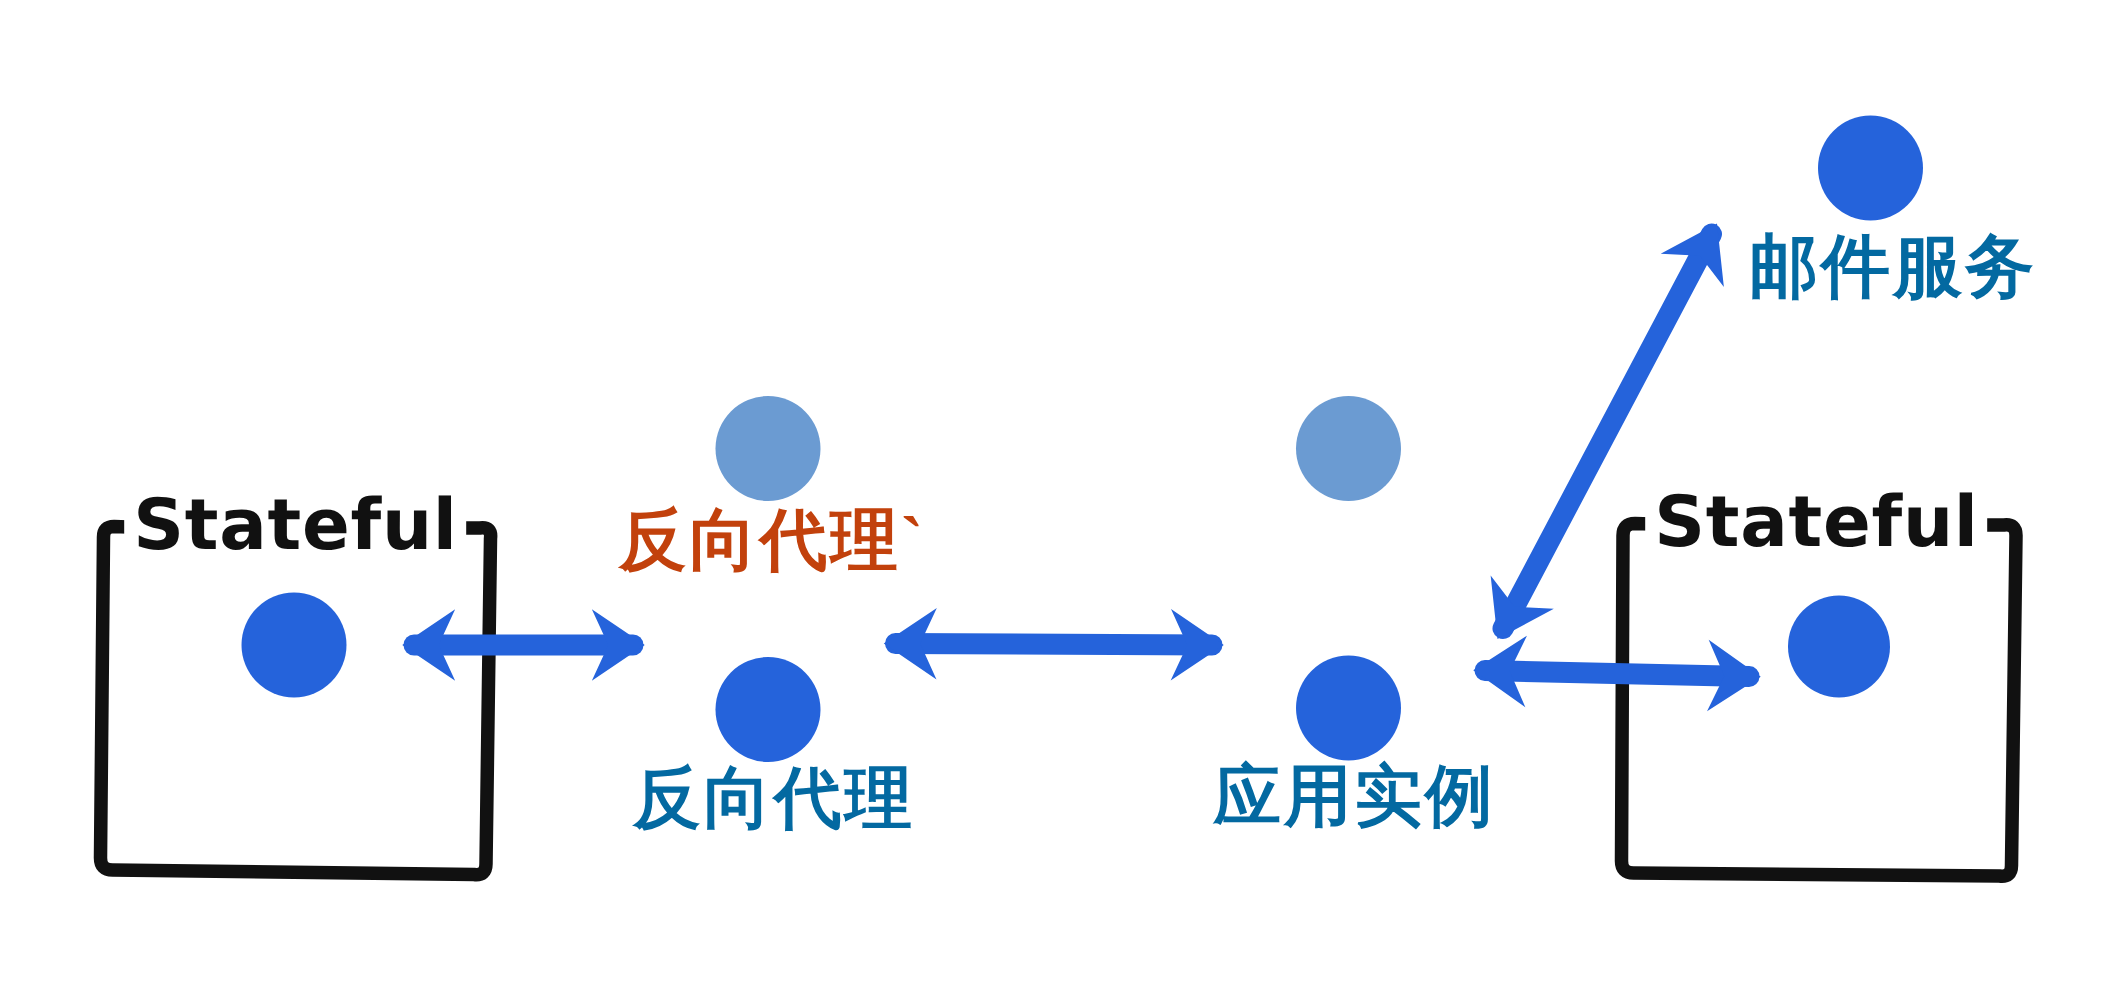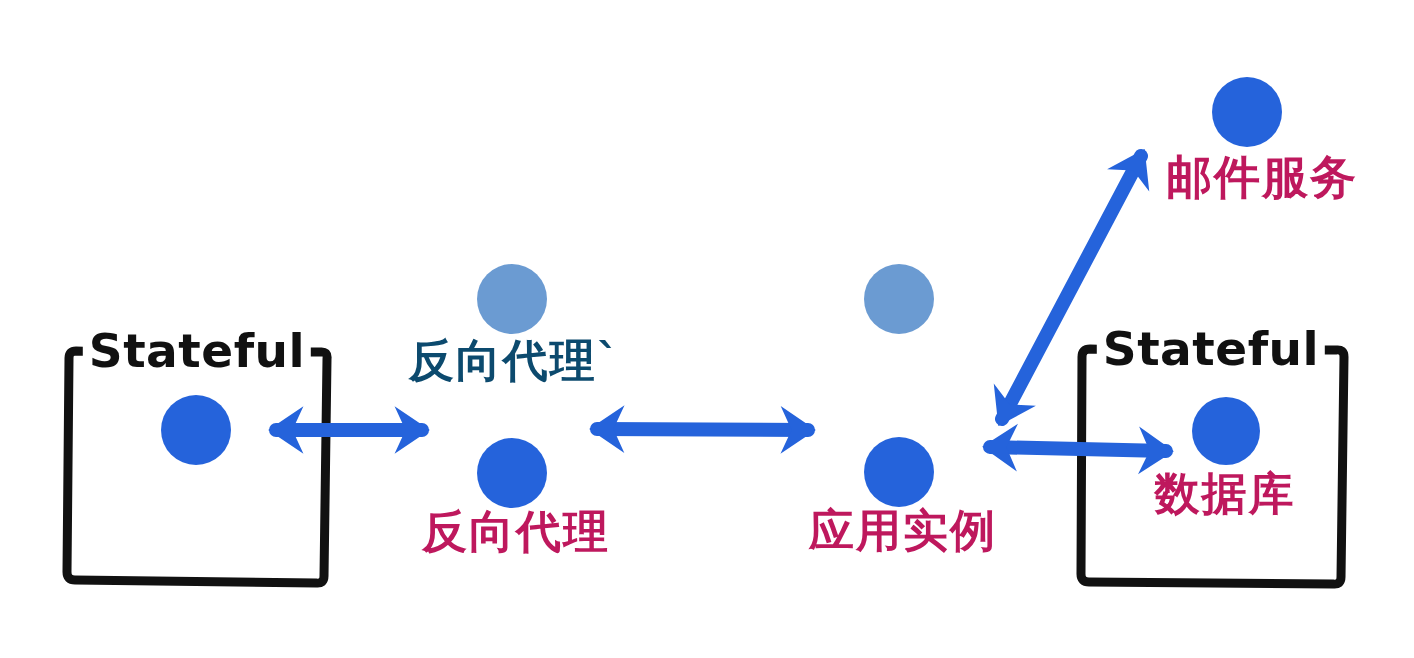--- a/index.html
+++ b/index.html
@@ -16,23 +16,23 @@
     position: absolute;
     transform: translateX(-50%);
     white-space: nowrap;
     line-height: 1;
     user-select: none;
   }
   .lbl.cjk {
     font-size: 45px;
     font-weight: 600;
     letter-spacing: 2px;
-    color: #be185d;
+    color: #0369a1;
   }
-  .lbl.cjk.standby { color: #0c4a6e; }
+  .lbl.cjk.standby { color: #c2410c; font-family: Liberation Serif, serif; }
   .lbl.group-title {
     font-size: 47px;
     font-weight: 700;
     color: #111111;
     background: #ffffff;
     padding: 0 6px;
     letter-spacing: 0.5px;
   }
 </style>
 </head>
@@ -64,15 +64,14 @@
     <circle cx="1226" cy="431" r="34" fill="#2563db"></circle>
   </svg>
 
   <div class="lbl group-title" style="left:197px; top:327px;">Stateful</div>
   <div class="lbl group-title" style="left:1211px; top:325px;">Stateful</div>
 
   <div class="lbl cjk standby" style="left:515px; top:338px;">反向代理`</div>
   <div class="lbl cjk" style="left:516px; top:509px;text-align:center;">反向代理</div>
   <div class="lbl cjk" style="left:903px; top:509px;font-family:Liberation Serif, serif;">应用实例</div>
   <div class="lbl cjk" style="left:1262px; top:154px; font-size:46px;">邮件服务</div>
-  <div class="lbl cjk" style="left:1225px; top:471px;">数据库</div>
 
 </div>
 
 </body></html>

